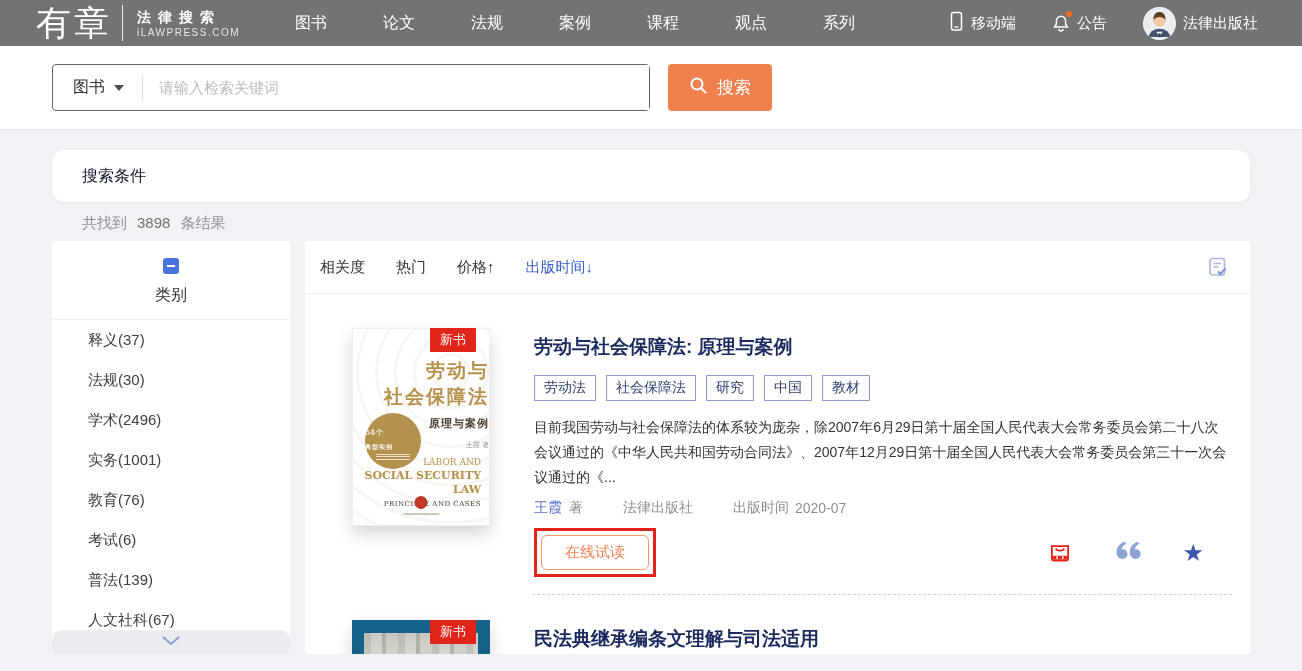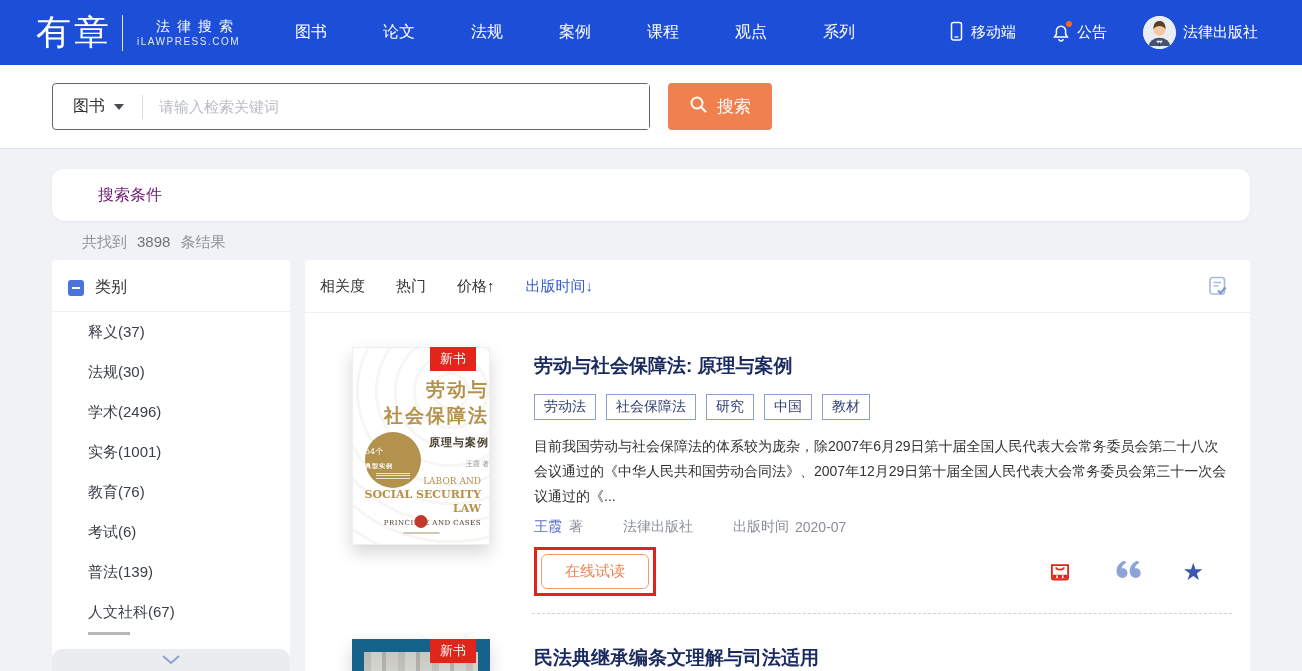--- a/index.html
+++ b/index.html
@@ -1,26 +1,26 @@
 <!DOCTYPE html>
 <html><head>
 <meta charset="utf-8">
 <style>
   * { margin:0; padding:0; box-sizing:border-box; }
   html,body { width:1302px; height:671px; overflow:hidden; }
   body { font-family:"Liberation Sans","DejaVu Sans",sans-serif; background:#f1f2f5; }
   .page { position:relative; width:1302px; height:671px; overflow:hidden; }
 
   
-  .navbar { height:65px; background:#1d4ed8; display:flex; align-items:center; padding-left:36px; color:#fff;text-align:right; }
+  .navbar { height:46px; background:#737373; display:flex; align-items:center; padding-left:36px; color:#fff; }
   .logo-group { display:flex; align-items:center; cursor:pointer; }
   .logo-cn { font-family:"DejaVu Serif","Liberation Serif",serif; font-size:35px; letter-spacing:3px; line-height:1; }
   .logo-divider { width:1px; height:36px; background:rgba(255,255,255,.85); margin:0 14px 0 10px; }
   .logo-sub { display:flex; flex-direction:column; justify-content:center; }
-  .logo-subtitle { font-size:14px; letter-spacing:7px; line-height:18px; }
+  .logo-subtitle { font-size:14px; letter-spacing:7px; line-height:18px;font-weight:bold; }
   .logo-domain { font-size:10px; letter-spacing:1.5px; color:#e6e6ec; line-height:13px; }
   .nav-menu { display:flex; margin-left:55px; gap:56px; font-size:16px; }
   .nav-item { cursor:pointer; white-space:nowrap; }
   .nav-right { margin-left:auto; display:flex; align-items:center; gap:36px; padding-right:44px; font-size:15px; }
   .nav-chip { display:flex; align-items:center; gap:7px; cursor:pointer; white-space:nowrap; }
   .bell-wrap { position:relative; display:inline-flex; }
   .bell-dot { position:absolute; top:-2px; right:-2px; width:6px; height:6px; border-radius:50%; background:#f4691e; }
   .avatar { width:33px; height:33px; border-radius:50%; overflow:hidden; background:#e9eef3; flex:0 0 auto; }
 
   
@@ -28,29 +28,29 @@
   .search-box { width:598px; height:47px; border:1px solid #63646c; border-radius:4px; background:#fff; display:flex; align-items:center; }
   .scope { display:flex; align-items:center; gap:9px; padding:0 18px 0 20px; font-size:16px; color:#333; cursor:pointer; }
   .caret-down { width:0; height:0; border-left:5px solid transparent; border-right:5px solid transparent; border-top:6px solid #4a4a52; }
   .search-sep { width:1px; height:24px; background:#ddd; }
   .search-input { flex:1; height:100%; border:none; outline:none; font-size:15px; padding:0 16px; font-family:inherit; }
   .search-input::placeholder { color:#b9bcc2; }
   .search-btn { margin-left:18px; width:104px; height:47px; background:#f0804e; border:none; border-radius:4px; color:#fff; font-size:17px; display:flex; align-items:center; justify-content:center; gap:9px; cursor:pointer; font-family:inherit; }
 
   
   .content { padding-top:20px; }
-  .cond-card { margin:0 52px; height:52px; background:#fff; border-radius:12px; box-shadow:0 1px 3px rgba(0,0,0,.05); display:flex; align-items:center; padding-left:46px; font-size:16px; color:#701a75; }
+  .cond-card { margin:0 52px; height:52px; background:#fff; border-radius:12px; box-shadow:0 1px 3px rgba(0,0,0,.05); display:flex; align-items:center; padding-left:30px; font-size:16px; color:#0f172a; }
   .result-count { margin:12px 0 8px 82px; font-size:15px; color:#8f9399; }
   .result-count .count { color:#737373; margin:0 10px; }
 
   .columns { display:flex; margin:0 52px; gap:15px; align-items:flex-start; }
 
   
   .sidebar { width:238px; background:#fff; border-radius:4px; position:relative; height:413px; overflow:hidden; flex:0 0 auto; }
-  .side-header { display:flex; align-items:center; gap:11px; padding:17px 16px 13px 16px; font-size:16px; color:#333; }
+  .side-header { display:flex; align-items:center; gap:11px; padding:17px 16px 13px 16px; font-size:16px; color:#333;flex-direction:column; }
   .minus-icon { width:16px; height:16px; background:#4a74da; border-radius:3px; position:relative; cursor:pointer; flex:0 0 auto; }
   .minus-icon::after { content:""; position:absolute; left:4px; top:7px; width:8px; height:2px; background:#fff; }
   .side-divider { height:1px; background:#edf0f3; }
   .side-item { padding:10px 10px 10px 36px; font-size:15px; color:#3a3f45; cursor:pointer; line-height:20px; }
   .clipped-marks { margin-left:36px; width:42px; border-top:3px solid #b7b7ba; height:3px; }
   .side-footer { position:absolute; left:0; right:0; bottom:0; height:24px; background:#ebecef; border-radius:10px 10px 0 0; display:flex; align-items:center; justify-content:center; cursor:pointer; }
 
   
   .results { flex:1; background:#fff; border-radius:4px; height:413px; overflow:hidden; }
   .sort-bar { height:53px; display:flex; align-items:center; padding:0 22px 0 15px; gap:31px; font-size:15px; color:#333; border-bottom:1px solid #eceff3;text-align:center; }

